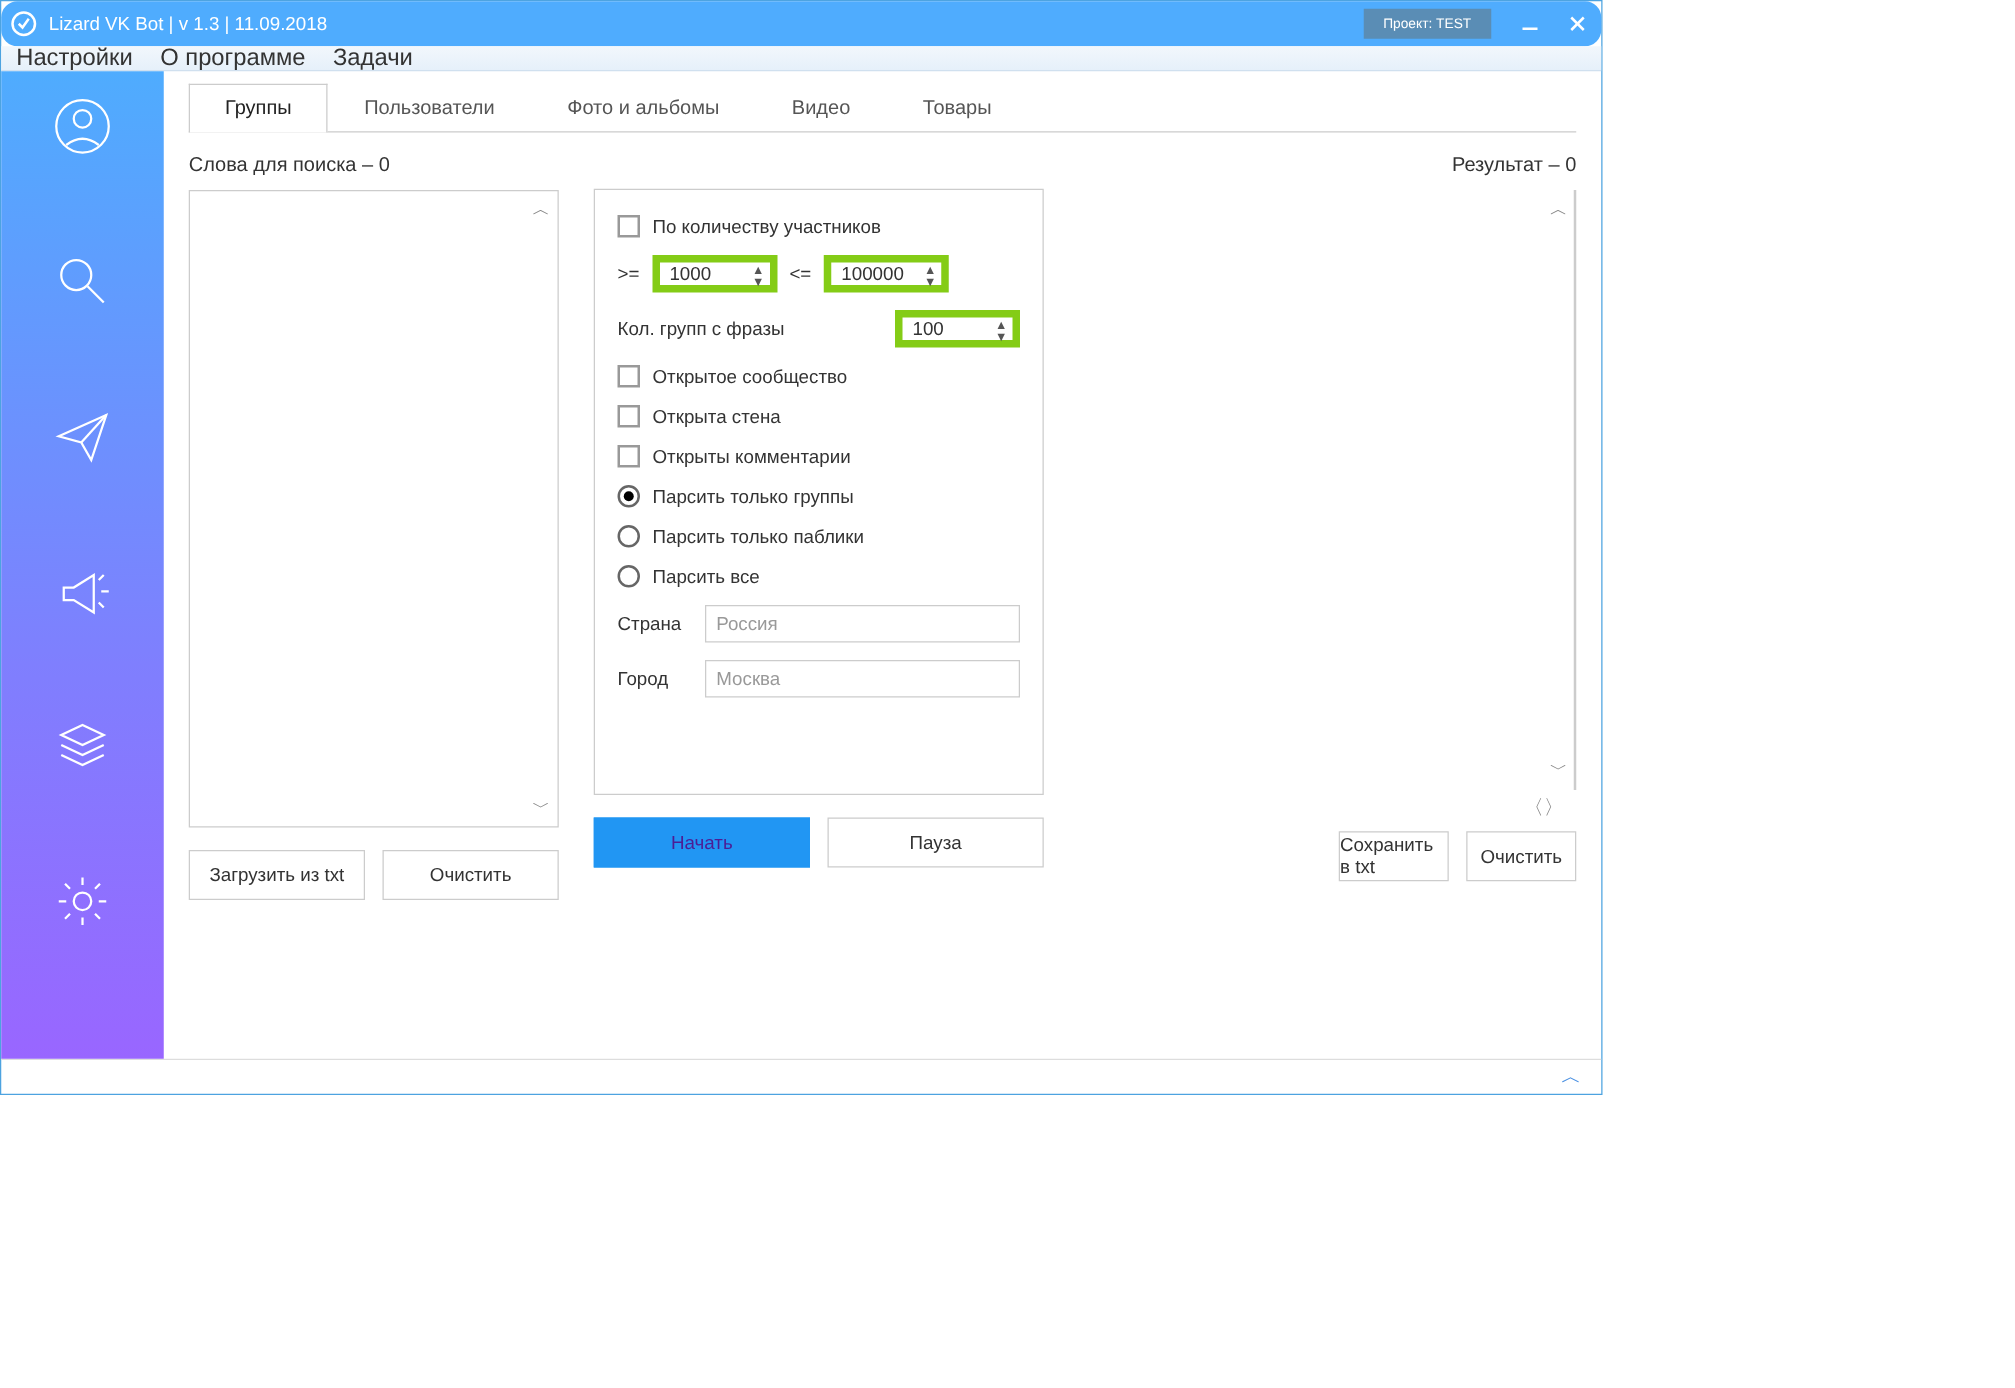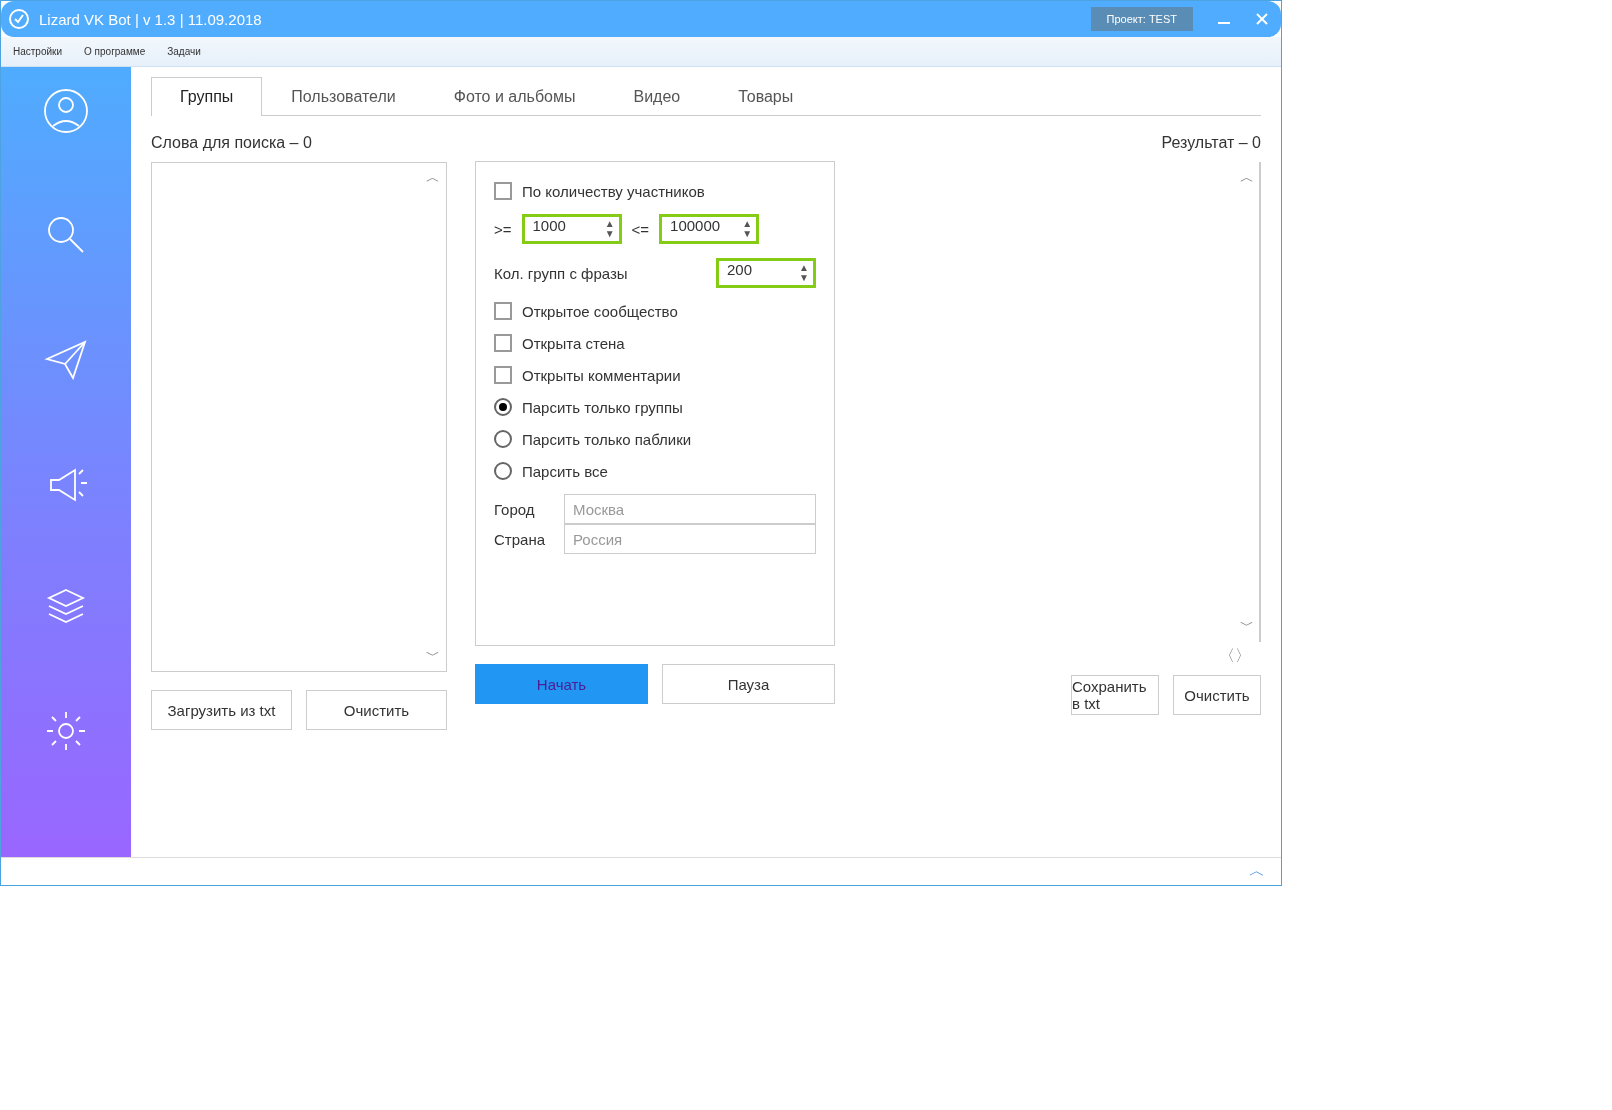--- a/index.html
+++ b/index.html
@@ -34,28 +34,28 @@
   font-size: 11px;
   margin-right: 12px;
 }
 .titlebar-btn {
   width: 38px; height: 36px; display: flex; align-items: center; justify-content: center;
   color: #fff; cursor: pointer;
 }
 .titlebar-btn svg { stroke: #fff; }
 
 .menubar {
-  height: 30px;
+  height: 20px;
   background: linear-gradient(to bottom, #f2f7fc, #e6f0fa);
   border-bottom: 1px solid #d0e0ef;
   display: flex;
   align-items: center;
   padding-left: 12px;
   gap: 22px;
-  font-size: 10px;
+  font-size: 19px;
   color: #333;
 }
 .menubar-item { cursor: pointer; }
 
 .body {
   display: flex;
   height: 790px;
 }
 
 .sidebar {
@@ -139,22 +139,22 @@
   flex-shrink:0;
 }
 .radio {
   width: 18px; height: 18px; border: 2px solid #666; border-radius: 50%;
   display: inline-flex; align-items:center; justify-content:center; flex-shrink:0;
 }
 .radio.checked::after {
   content: ""; width: 8px; height: 8px; background: #000; border-radius: 50%;
 }
 .num-input {
-  border: 3px solid #84cc16; height: 30px; padding: 0 24px 0 8px;
-  font-size: 15px; position: relative; display: inline-flex; align-items:flex-start;
+  border: 6px solid #84cc16; height: 30px; padding: 0 24px 0 8px;
+  font-size: 15px; position: relative; display: inline-flex; align-items:center;
   background:#fff;
 }
 .num-input .spinner {
   position: absolute; right: 4px; top: 2px; font-size: 10px; line-height: 10px;
   display:flex; flex-direction:column; color:#555;
 }
 .text-input {
   border: 1px solid #ccc; height: 30px; padding: 0 8px;
   font-size: 15px; color: #999; flex: 1;
 }
@@ -291,21 +291,21 @@
               <label>&lt;=</label>
               <div class="num-input" style="width:100px">
                 <span>100000</span>
                 <div class="spinner">▲<br>▼</div>
               </div>
             </div>
             <div class="row">
               <label>Кол. групп с фразы</label>
               <div style="flex:1"></div>
               <div class="num-input" style="width:100px">
-                <span>200</span>
+                <span>100</span>
                 <div class="spinner">▲<br>▼</div>
               </div>
             </div>
             <div class="row">
               <span class="chk"></span>
               <label>Открытое сообщество</label>
             </div>
             <div class="row">
               <span class="chk"></span>
               <label>Открыта стена</label>
@@ -318,28 +318,28 @@
               <span class="radio checked"></span>
               <label>Парсить только группы</label>
             </div>
             <div class="row">
               <span class="radio"></span>
               <label>Парсить только паблики</label>
             </div>
             <div class="row">
               <span class="radio"></span>
               <label>Парсить все</label>
+            </div>
+            <div class="row">
+              <label style="width:60px">Страна</label>
+              <input class="text-input" value="Россия" style="">
             </div>
             <div class="row" style="margin-bottom:0">
               <label style="width:60px">Город</label>
               <input class="text-input" value="Москва" style="">
-            </div>
-            <div class="row">
-              <label style="width:60px">Страна</label>
-              <input class="text-input" value="Россия" style="">
             </div>
           </div>
           <div class="btn-row">
             <div class="btn primary">Начать</div>
             <div class="btn">Пауза</div>
           </div>
         </div>
 
         <div class="panel-col col-right">
           <div class="panel-label">Результат – 0</div>

